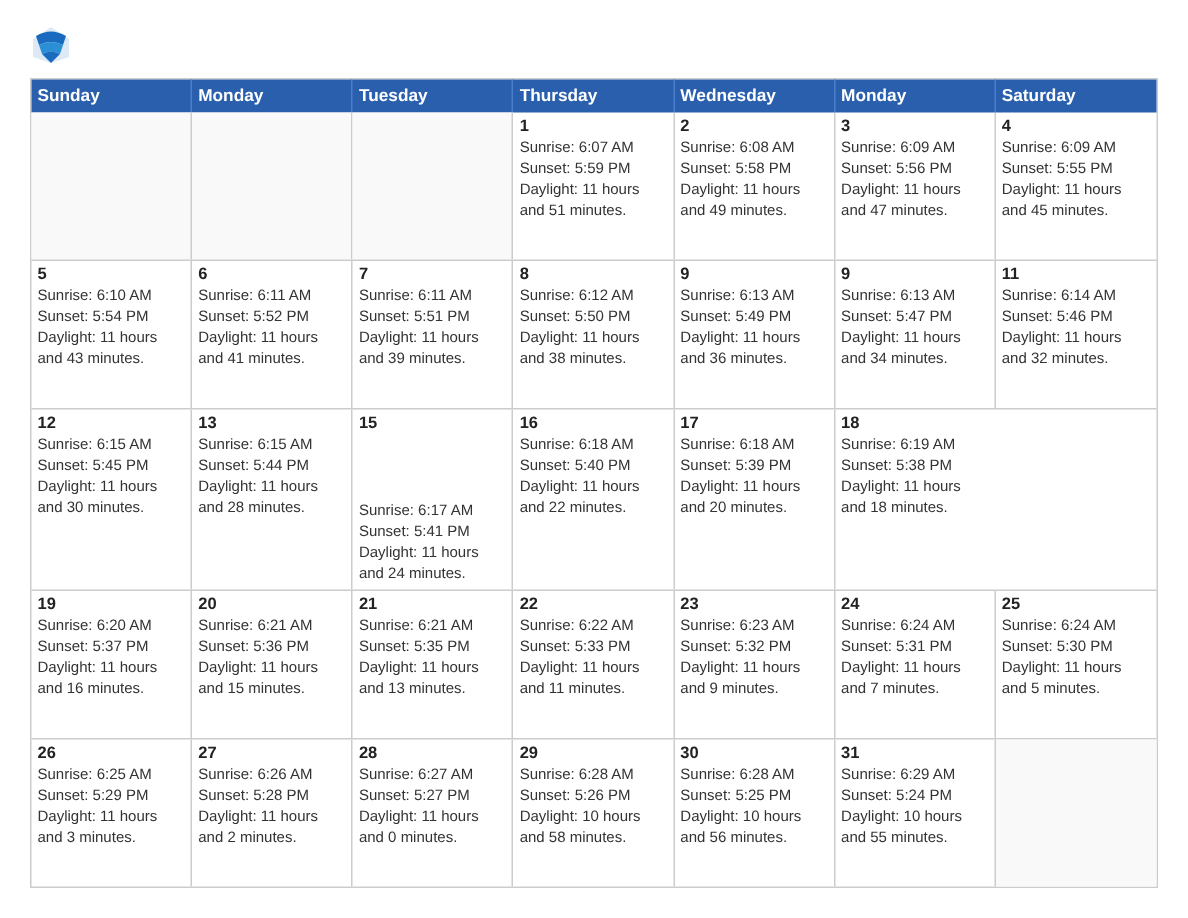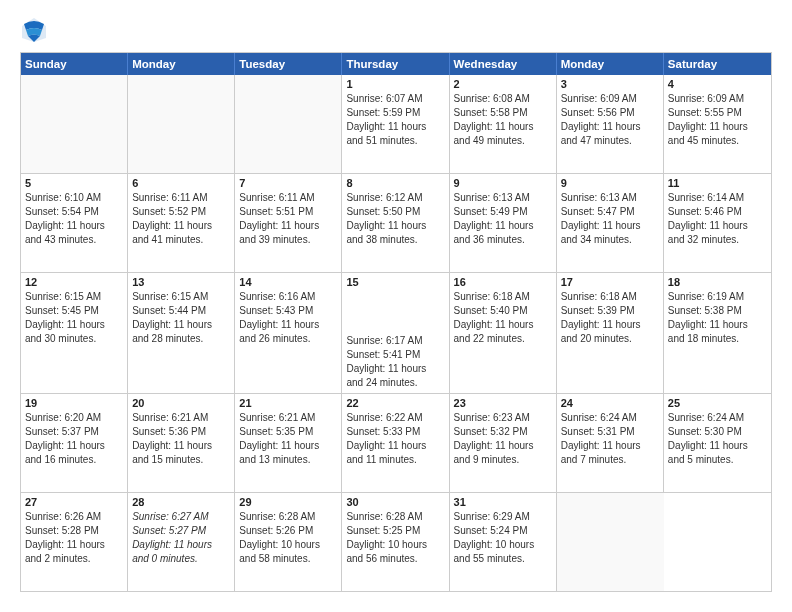--- a/index.html
+++ b/index.html
@@ -227,26 +227,20 @@
 Sunset: 5:45 PM
 Daylight: 11 hours and 30 minutes.</div>
           </div>
           <div class="cal-cell">
             <div class="day-number">13</div>
             <div class="day-info" style="white-space: pre-line;">Sunrise: 6:15 AM
 Sunset: 5:44 PM
 Daylight: 11 hours and 28 minutes.</div>
           </div>
           <div class="cal-cell">
-            <div class="day-number">14</div>
-            <div class="day-info" style="white-space: pre-line;">Sunrise: 6:16 AM
-Sunset: 5:43 PM
-Daylight: 11 hours and 26 minutes.</div>
-          </div>
-          <div class="cal-cell">
             <div class="day-number">15</div>
             <div class="day-info" style="white-space: pre-line; margin-top: 46px;">Sunrise: 6:17 AM
 Sunset: 5:41 PM
 Daylight: 11 hours and 24 minutes.</div>
           </div>
           <div class="cal-cell">
             <div class="day-number">16</div>
             <div class="day-info" style="white-space: pre-line;">Sunrise: 6:18 AM
 Sunset: 5:40 PM
 Daylight: 11 hours and 22 minutes.</div>
@@ -303,28 +297,34 @@
           </div>
           <div class="cal-cell">
             <div class="day-number">25</div>
             <div class="day-info" style="white-space: pre-line;">Sunrise: 6:24 AM
 Sunset: 5:30 PM
 Daylight: 11 hours and 5 minutes.</div>
           </div>
         </div>
         <div class="cal-row">
           <div class="cal-cell">
+            <div class="day-number">26</div>
+            <div class="day-info" style="white-space: pre-line;">Sunrise: 6:25 AM
+Sunset: 5:29 PM
+Daylight: 11 hours and 3 minutes.</div>
+          </div>
+          <div class="cal-cell">
             <div class="day-number">27</div>
             <div class="day-info" style="white-space: pre-line;">Sunrise: 6:26 AM
 Sunset: 5:28 PM
 Daylight: 11 hours and 2 minutes.</div>
           </div>
           <div class="cal-cell">
             <div class="day-number">28</div>
-            <div class="day-info" style="white-space: pre-line; font-style: italic;">Sunrise: 6:27 AM
+            <div class="day-info" style="white-space: pre-line;">Sunrise: 6:27 AM
 Sunset: 5:27 PM
 Daylight: 11 hours and 0 minutes.</div>
           </div>
           <div class="cal-cell">
             <div class="day-number">29</div>
             <div class="day-info" style="white-space: pre-line;">Sunrise: 6:28 AM
 Sunset: 5:26 PM
 Daylight: 10 hours and 58 minutes.</div>
           </div>
           <div class="cal-cell">

